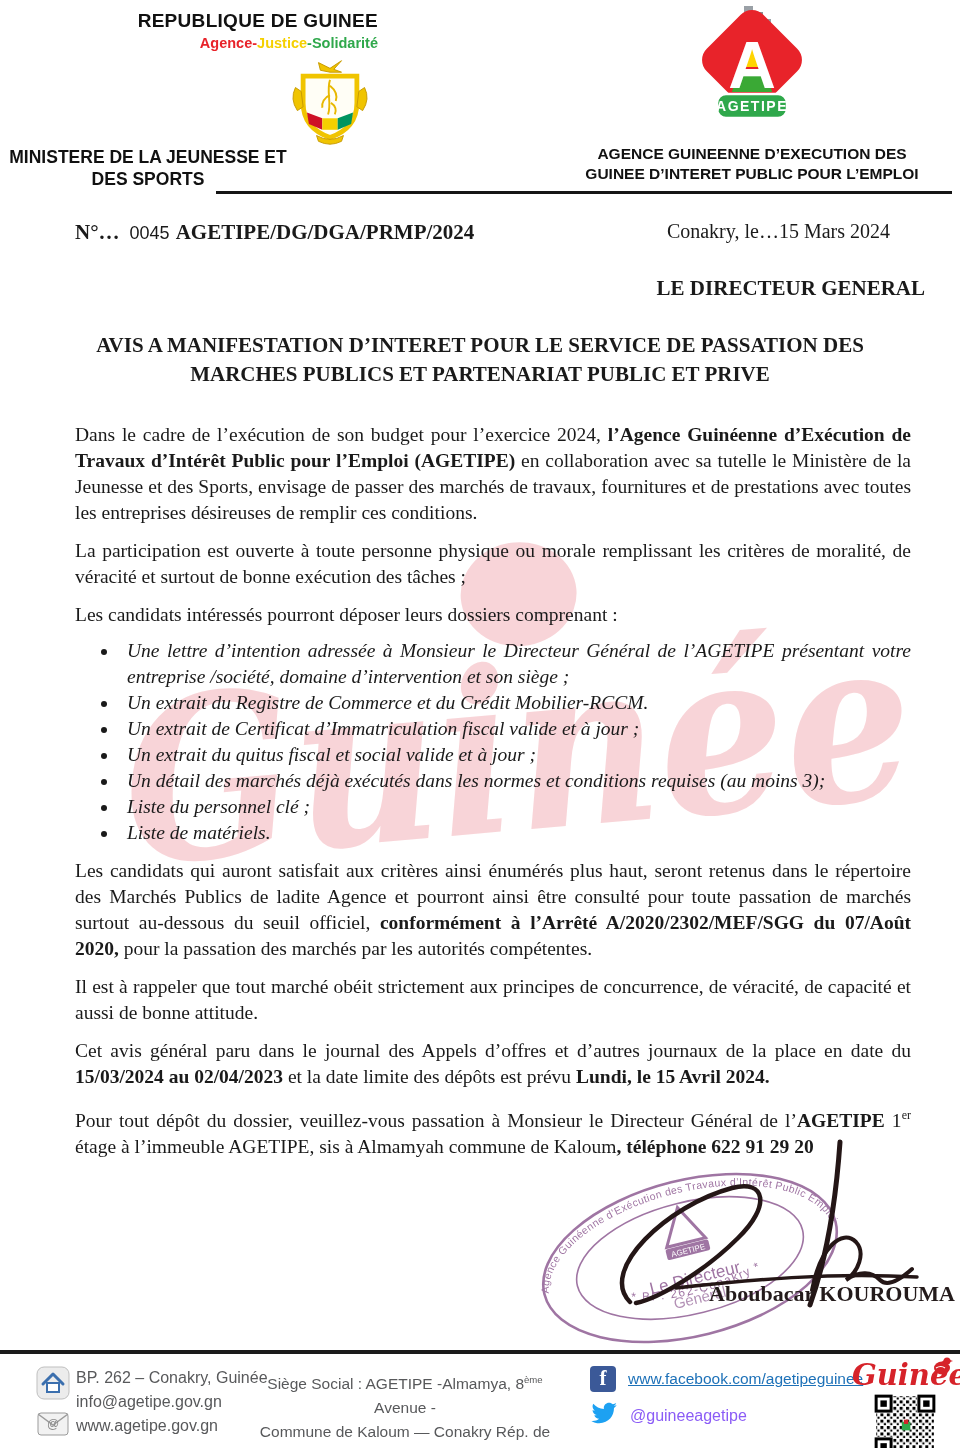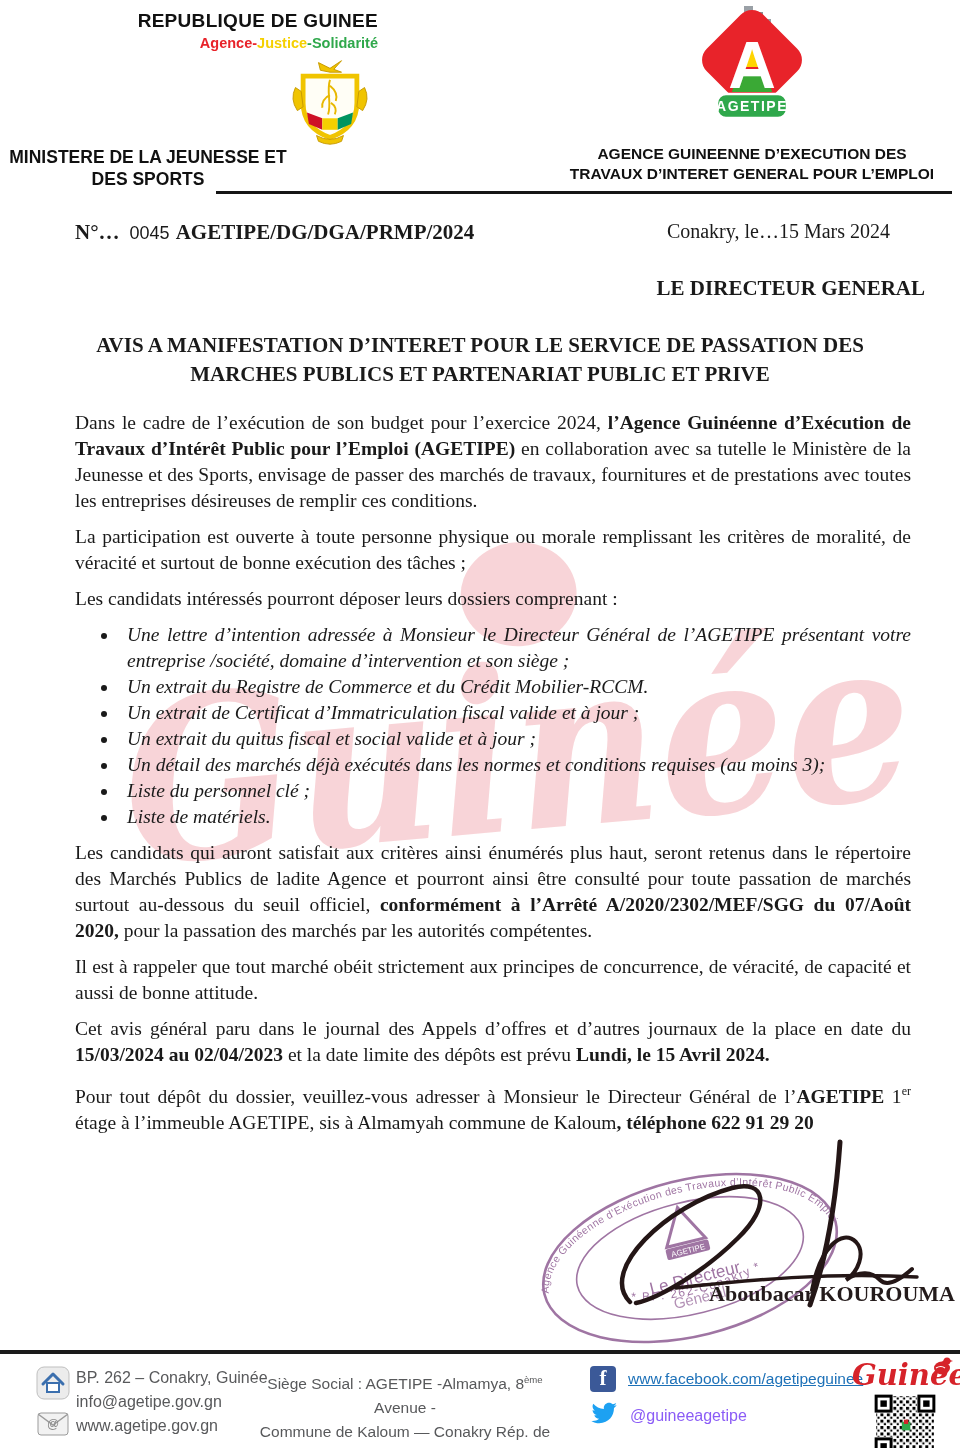--- a/index.html
+++ b/index.html
@@ -30,21 +30,21 @@
   .place-date{font-size:20px;font-weight:400;}
   .director-heading{position:absolute;right:35px;top:276px;font-size:21px;font-weight:700;z-index:2;}
 
   
   .doc-title{position:absolute;left:62px;top:331px;width:836px;text-align:center;
              font-size:21px;font-weight:700;line-height:29px;z-index:2;}
 
   
   .doc-body{position:absolute;left:75px;top:410px;width:836px;font-size:19.5px;
             line-height:26px;text-align:justify;z-index:2;}
-  .doc-body p{margin:0 0 10px 0;}
+  .doc-body p{margin:12px 0 10px 0;}
   ul.bullets{margin:6px 0 10px 0;padding-left:44px;font-style:italic;}
   ul.bullets li{padding-left:8px;margin:0;line-height:26px;}
 
   
   .watermark{position:absolute;left:100px;top:525px;z-index:1;pointer-events:none;}
 
   
   .stamp-svg{position:absolute;left:480px;top:1158px;z-index:3;}
   .signature-svg{position:absolute;left:470px;top:1120px;z-index:4;}
   .sig-name{position:absolute;left:655px;top:1281px;width:300px;text-align:right;
@@ -117,21 +117,21 @@
         <polygon points="66,40 52,63 80,63" fill="#ffd400"></polygon>
         <polygon points="52,65 80,65 86,88 46,88" fill="#3aa935"></polygon>
         <text x="66" y="84" text-anchor="middle" font-family="Liberation Sans, sans-serif" font-weight="bold" font-size="66" fill="#ffffff">A</text>
         <rect x="31" y="90" width="70" height="24" rx="9" fill="#2fa84b" stroke="#ffffff" stroke-width="2.5"></rect>
         <text x="66" y="107" text-anchor="middle" font-family="Liberation Sans, sans-serif" font-weight="bold" font-size="14" letter-spacing="1.5" fill="#ffffff">AGETIPE</text>
       </svg>
     </div>
     <div class="agency">
 
     <div>AGENCE GUINEENNE D’EXECUTION DES</div>
-        <div>TRAVAUX D’INTERET GENERAL POUR L’EMPLOI</div>
+        <div>GUINEE D’INTERET PUBLIC POUR L’EMPLOI</div>
       </div>
   </div>
   <div class="hdr-rule"></div>
 
   <div class="ref-line">
     <div class="ref-left">
       <span>N°…</span><span class="stamped-number">0045</span><span>AGETIPE/DG/DGA/PRMP/2024</span>
     </div>
     <div class="place-date">Conakry, le…15 Mars 2024</div>
   </div>
@@ -158,21 +158,21 @@
         <li>Un extrait du quitus fiscal et social valide et à jour ;</li>
         <li>Un détail des marchés déjà exécutés dans les normes et conditions requises (au moins 3);</li>
         <li>Liste du personnel clé ;</li>
         <li>Liste de matériels.</li>
       </ul>
     <div>
 
     <p class="para"><span>Les candidats qui auront satisfait aux critères ainsi énumérés plus haut, seront retenus dans le répertoire des Marchés Publics de ladite Agence et pourront ainsi être consulté pour toute passation de marchés surtout au-dessous du seuil officiel, </span><span class="b">conformément à l’Arrêté A/2020/2302/MEF/SGG du 07/Août 2020,</span><span> pour la passation des marchés par les autorités compétentes.</span></p>
         <p class="para"><span>Il est à rappeler que tout marché obéit strictement aux principes de concurrence, de véracité, de capacité et aussi de bonne attitude.</span></p>
         <p class="para"><span>Cet avis général paru dans le journal des Appels d’offres et d’autres journaux de la place en date du </span><span class="b">15/03/2024 au 02/04/2023</span><span> et la date limite des dépôts est prévu </span><span class="b">Lundi, le 15 Avril 2024.</span></p>
-        <p class="para"><span>Pour tout dépôt du dossier, veuillez-vous adresser à Monsieur le Directeur Général de l’</span><span class="b">AGETIPE</span><span> 1</span><sup>er</sup><span> étage à l’immeuble AGETIPE, sis à Almamyah commune de Kaloum</span><span class="b">, téléphone 622 91 29 20</span></p>
+        <p class="para"><span>Pour tout dépôt du dossier, veuillez-vous passation à Monsieur le Directeur Général de l’</span><span class="b">AGETIPE</span><span> 1</span><sup>er</sup><span> étage à l’immeuble AGETIPE, sis à Almamyah commune de Kaloum</span><span class="b">, téléphone 622 91 29 20</span></p>
       </div>
   </div>
 
   <svg class="stamp-svg" width="420" height="200" viewBox="0 0 420 200">
     <g transform="rotate(-14 210 100)" opacity="0.85">
       <ellipse cx="210" cy="100" rx="150" ry="78" fill="none" stroke="#8f5d93" stroke-width="2.6"></ellipse>
       <ellipse cx="210" cy="100" rx="116" ry="56" fill="none" stroke="#8f5d93" stroke-width="1.6"></ellipse>
       <path id="stamp-arc-top" d="M 64 106 A 146 72 0 0 1 356 106" fill="none"></path>
       <path id="stamp-arc-bottom" d="M 86 94 A 130 60 0 0 0 334 94" fill="none"></path>
       <text font-family="Liberation Sans, sans-serif" font-size="10.5" fill="#8f5d93" letter-spacing="0.4">

